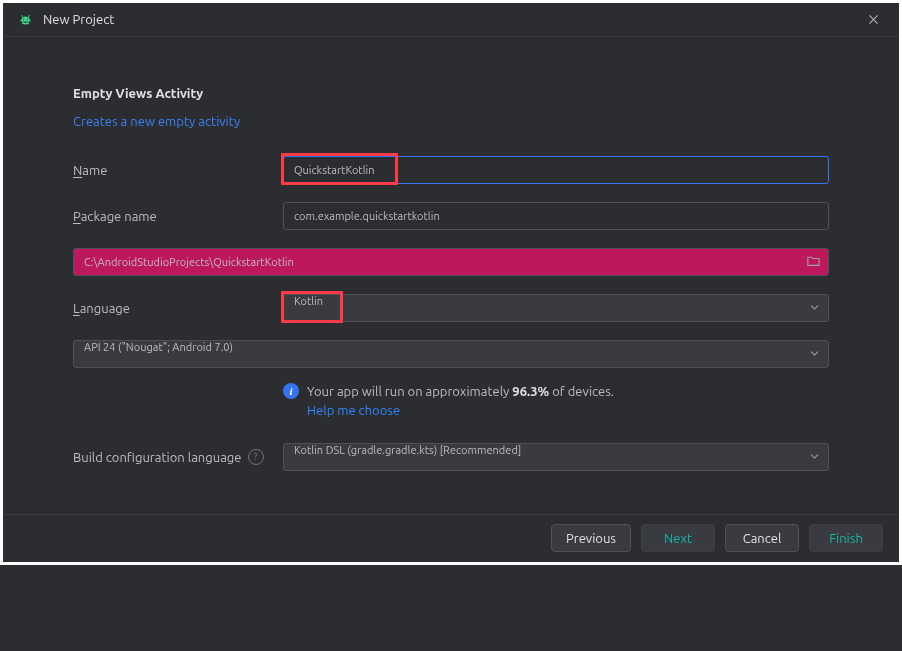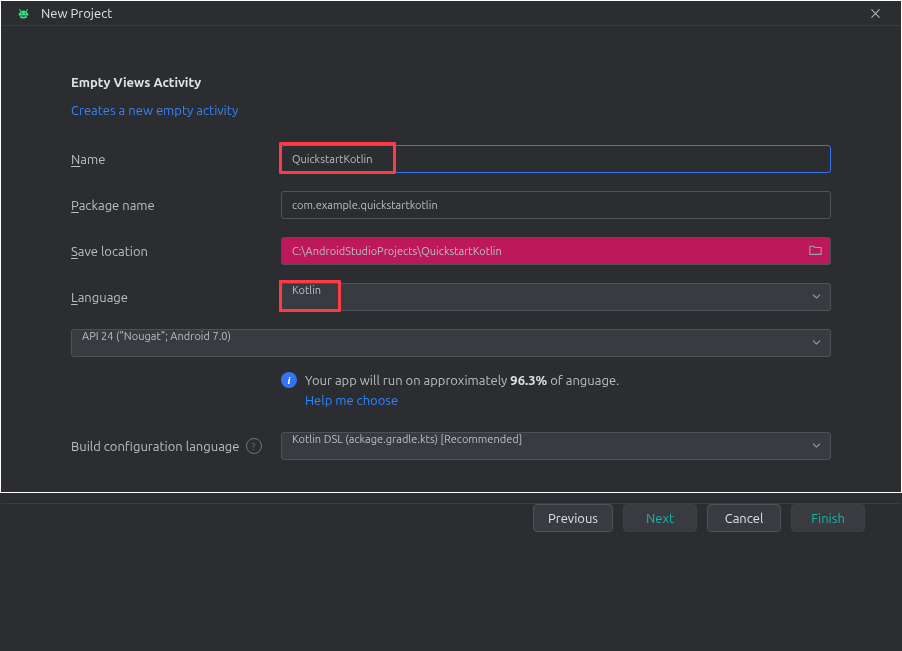--- a/index.html
+++ b/index.html
@@ -4,23 +4,23 @@
 <style>
   * { box-sizing: border-box; margin: 0; padding: 0; }
   html, body { width: 902px; height: 651px; overflow: hidden; }
   body {
     background: #2b2d30;
     color: #bcbec4;
     font-family: -apple-system, "Segoe UI", Ubuntu, Arial, sans-serif;
     font-size: 13px;
   }
   .dialog {
-    width: 902px; height: 493px;
+    width: 902px; height: 565px;
     background: #2b2d30;
-    border: 1px solid #ffffff;
+    border: 3px solid #ffffff;
     display: flex; flex-direction: column; gap: 25px;
   }
   .titlebar {
     height: 40px;
     display: flex; align-items: center;
     padding: 0 14px;
     border-bottom: 1px solid #393b40;
   }
   .titlebar .app-icon {
     width: 16px; height: 16px; margin-right: 10px;
@@ -92,22 +92,22 @@
   .q-icon {
     width:16px; height:16px; border-radius:50%;
     border:1px solid #6f737a; color:#6f737a;
     display:flex; align-items:center; justify-content:center;
     font-size:10px; cursor:pointer;
   }
 
   .footer {
     height: 58px;
     border-top: 1px solid #393b40;
-    display:flex; justify-content:flex-end;
-    padding: 0 36px; gap: 10px;
+    display:flex; align-items:center; justify-content:flex-end;
+    padding: 0 16px; gap: 10px;
   }
   .btn {
     height: 28px; min-width: 74px;
     padding: 0 14px;
     background: #393b40;
     border: 1px solid #4e5157;
     color: #dfe1e5;
     border-radius: 4px;
     font-size: 13px;
     cursor: pointer;
@@ -151,23 +151,20 @@
     <div class="row">
       <div class="label">
           <span><span class="u">P</span><span>ackage name</span></span>
         </div>
       <div class="field">
         <input class="input" value="com.example.quickstartkotlin" style="">
       </div>
     </div>
 
     <div class="row">
-      <div class="label">
-          <span><span class="u">S</span><span>ave location</span></span>
-        </div>
       <div class="field" style="position:relative;">
         <input class="input" style="background: #be185d; padding-right: 14px;" value="C:\AndroidStudioProjects\QuickstartKotlin">
         <span class="folder-icon">
           <svg width="15" height="15" viewBox="0 0 24 24">
               <path fill="none" stroke="#9da0a8" stroke-width="1.8" d="M3 6h6l2 2h10v11H3z"></path>
             </svg>
         </span>
       </div>
     </div>
 
@@ -197,33 +194,33 @@
                 <path fill="none" stroke="#9da0a8" stroke-width="1.6" d="M3 6l5 5 5-5"></path>
               </svg>
           </span>
         </div>
       </div>
     </div>
 
     <div class="sdk-help-row">
       <div class="info-icon">i</div>
       <div class="sdk-help-text">
-        <span>Your app will run on approximately </span><span class="pct">96.3%</span><span> of anguage.</span><br>
+        <span>Your app will run on approximately </span><span class="pct">96.3%</span><span> of devices.</span><br>
         <span class="help-link">Help me choose</span>
       </div>
     </div>
 
     <div class="row">
       <div class="label">
         <span>Build configuration language</span>
         <span class="q-icon">?</span>
       </div>
       <div class="field">
         <div class="select">
-          <span>Kotlin DSL (ackage.gradle.kts) [Recommended]</span>
+          <span>Kotlin DSL (gradle.gradle.kts) [Recommended]</span>
           <span class="chevron">
             <svg width="11" height="11" viewBox="0 0 16 16">
                 <path fill="none" stroke="#9da0a8" stroke-width="1.6" d="M3 6l5 5 5-5"></path>
               </svg>
           </span>
         </div>
       </div>
     </div>
 
   </div>

